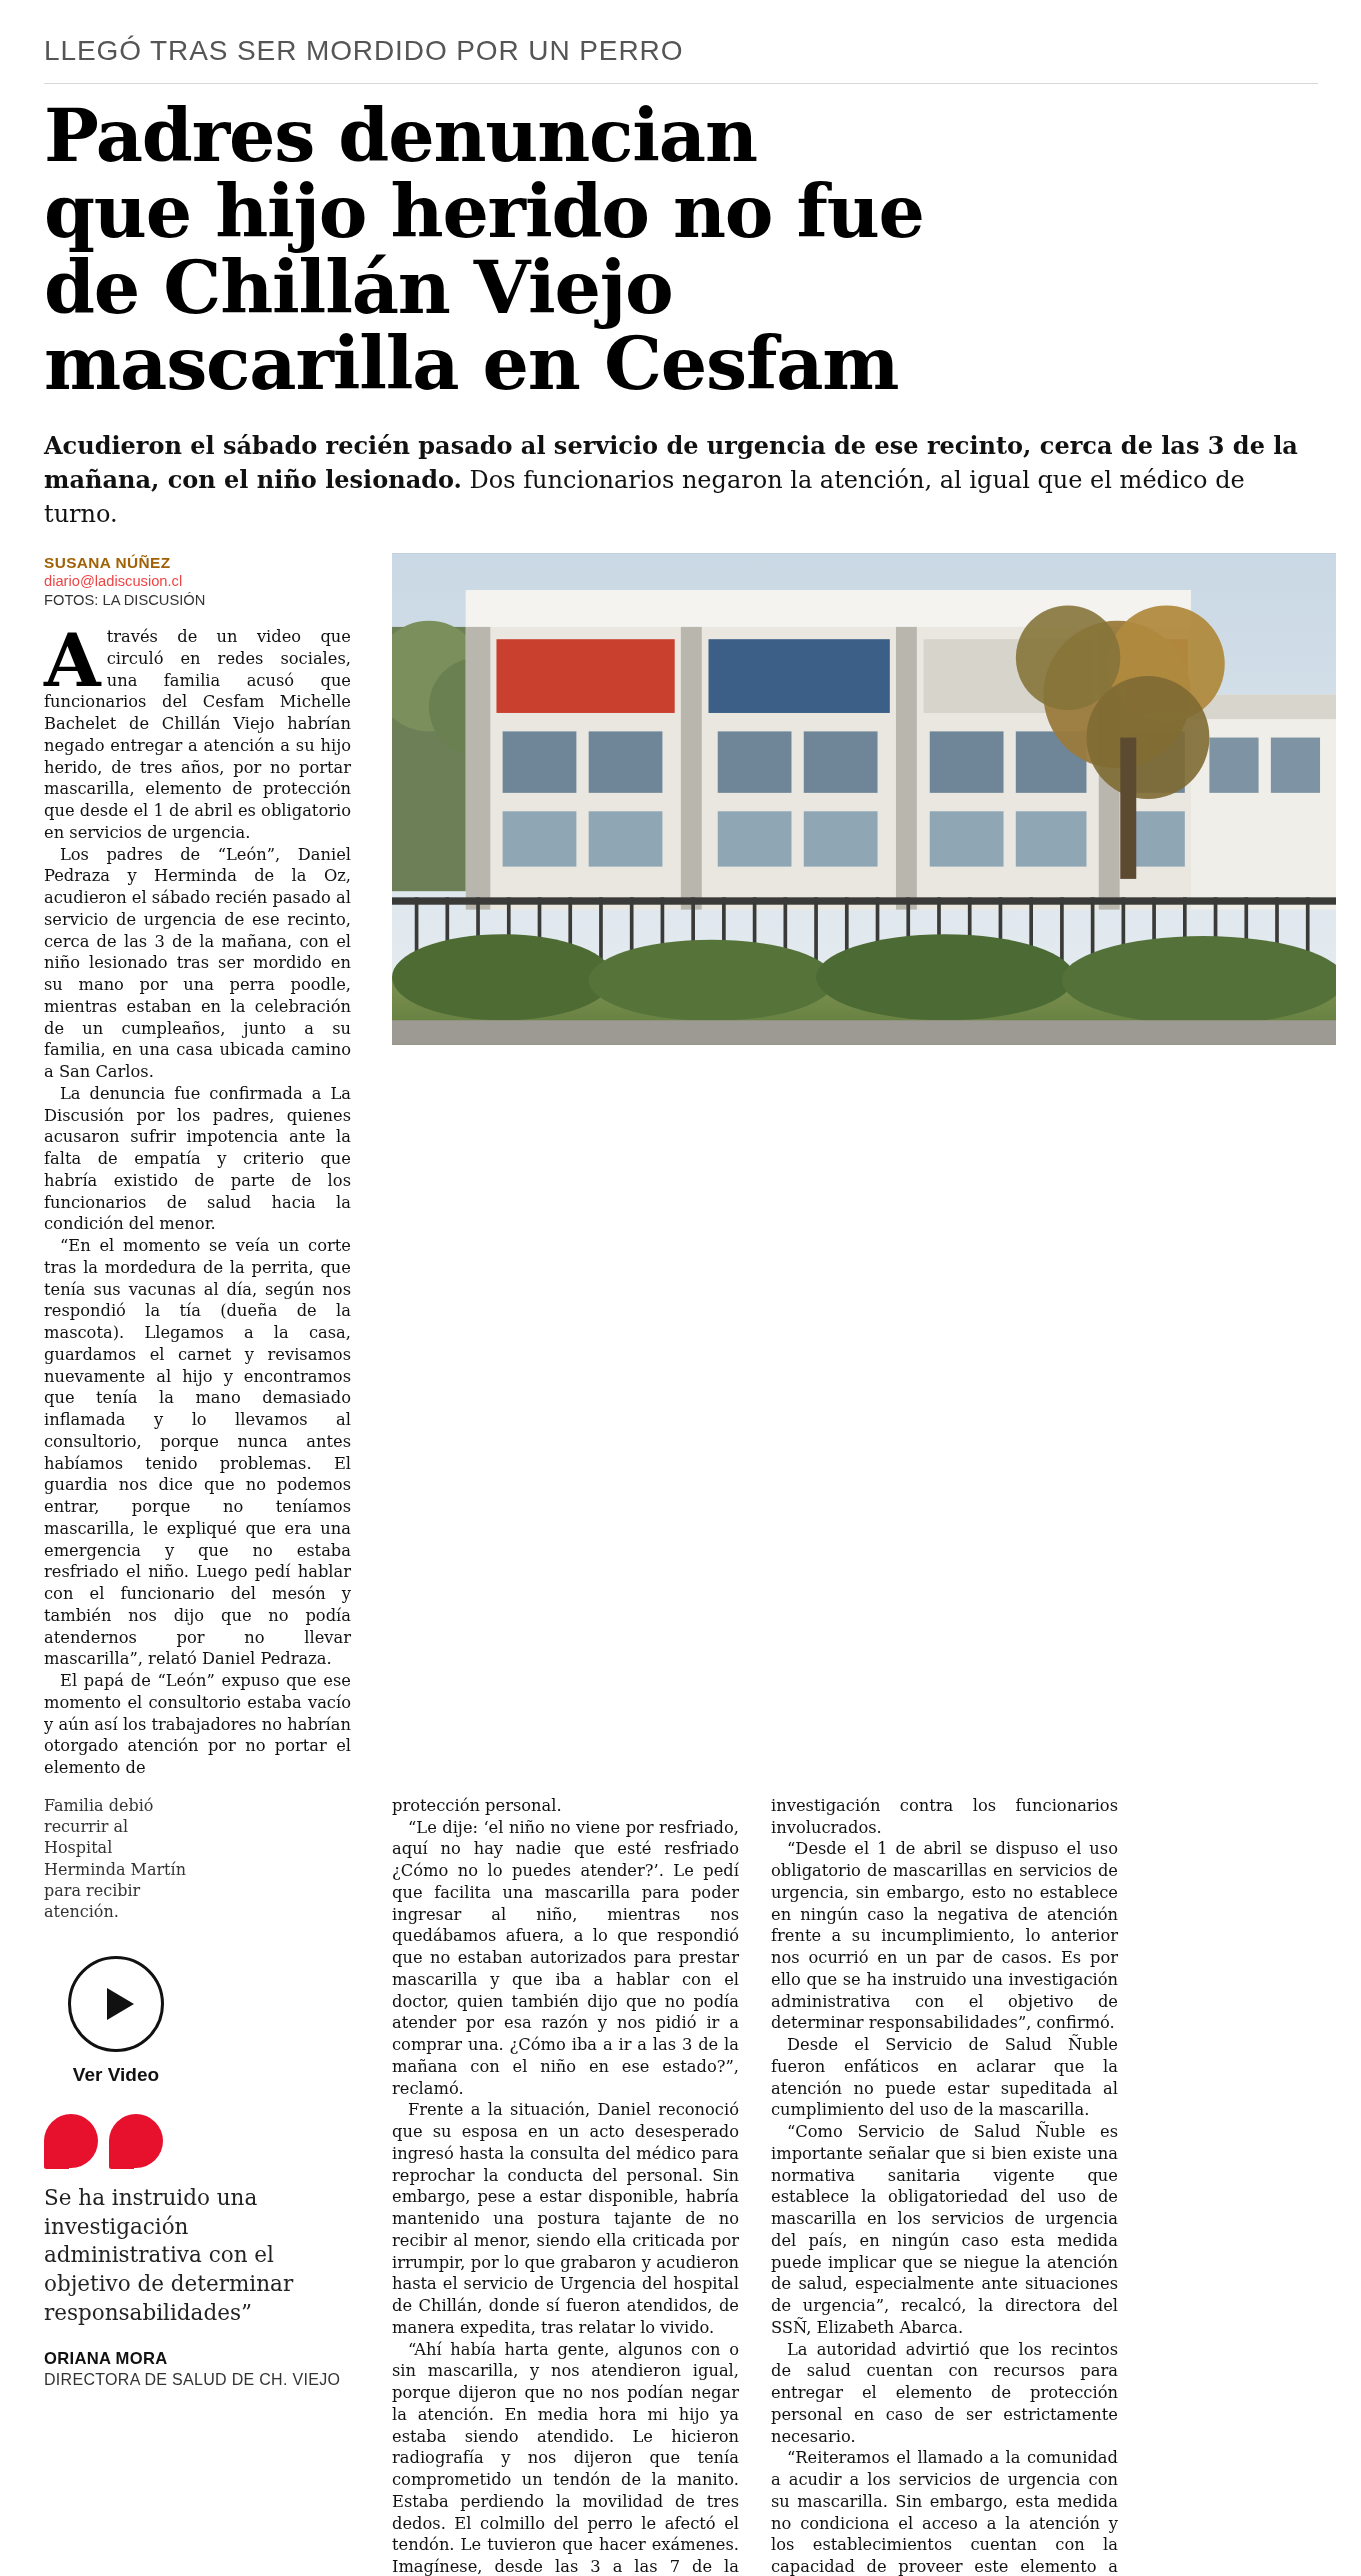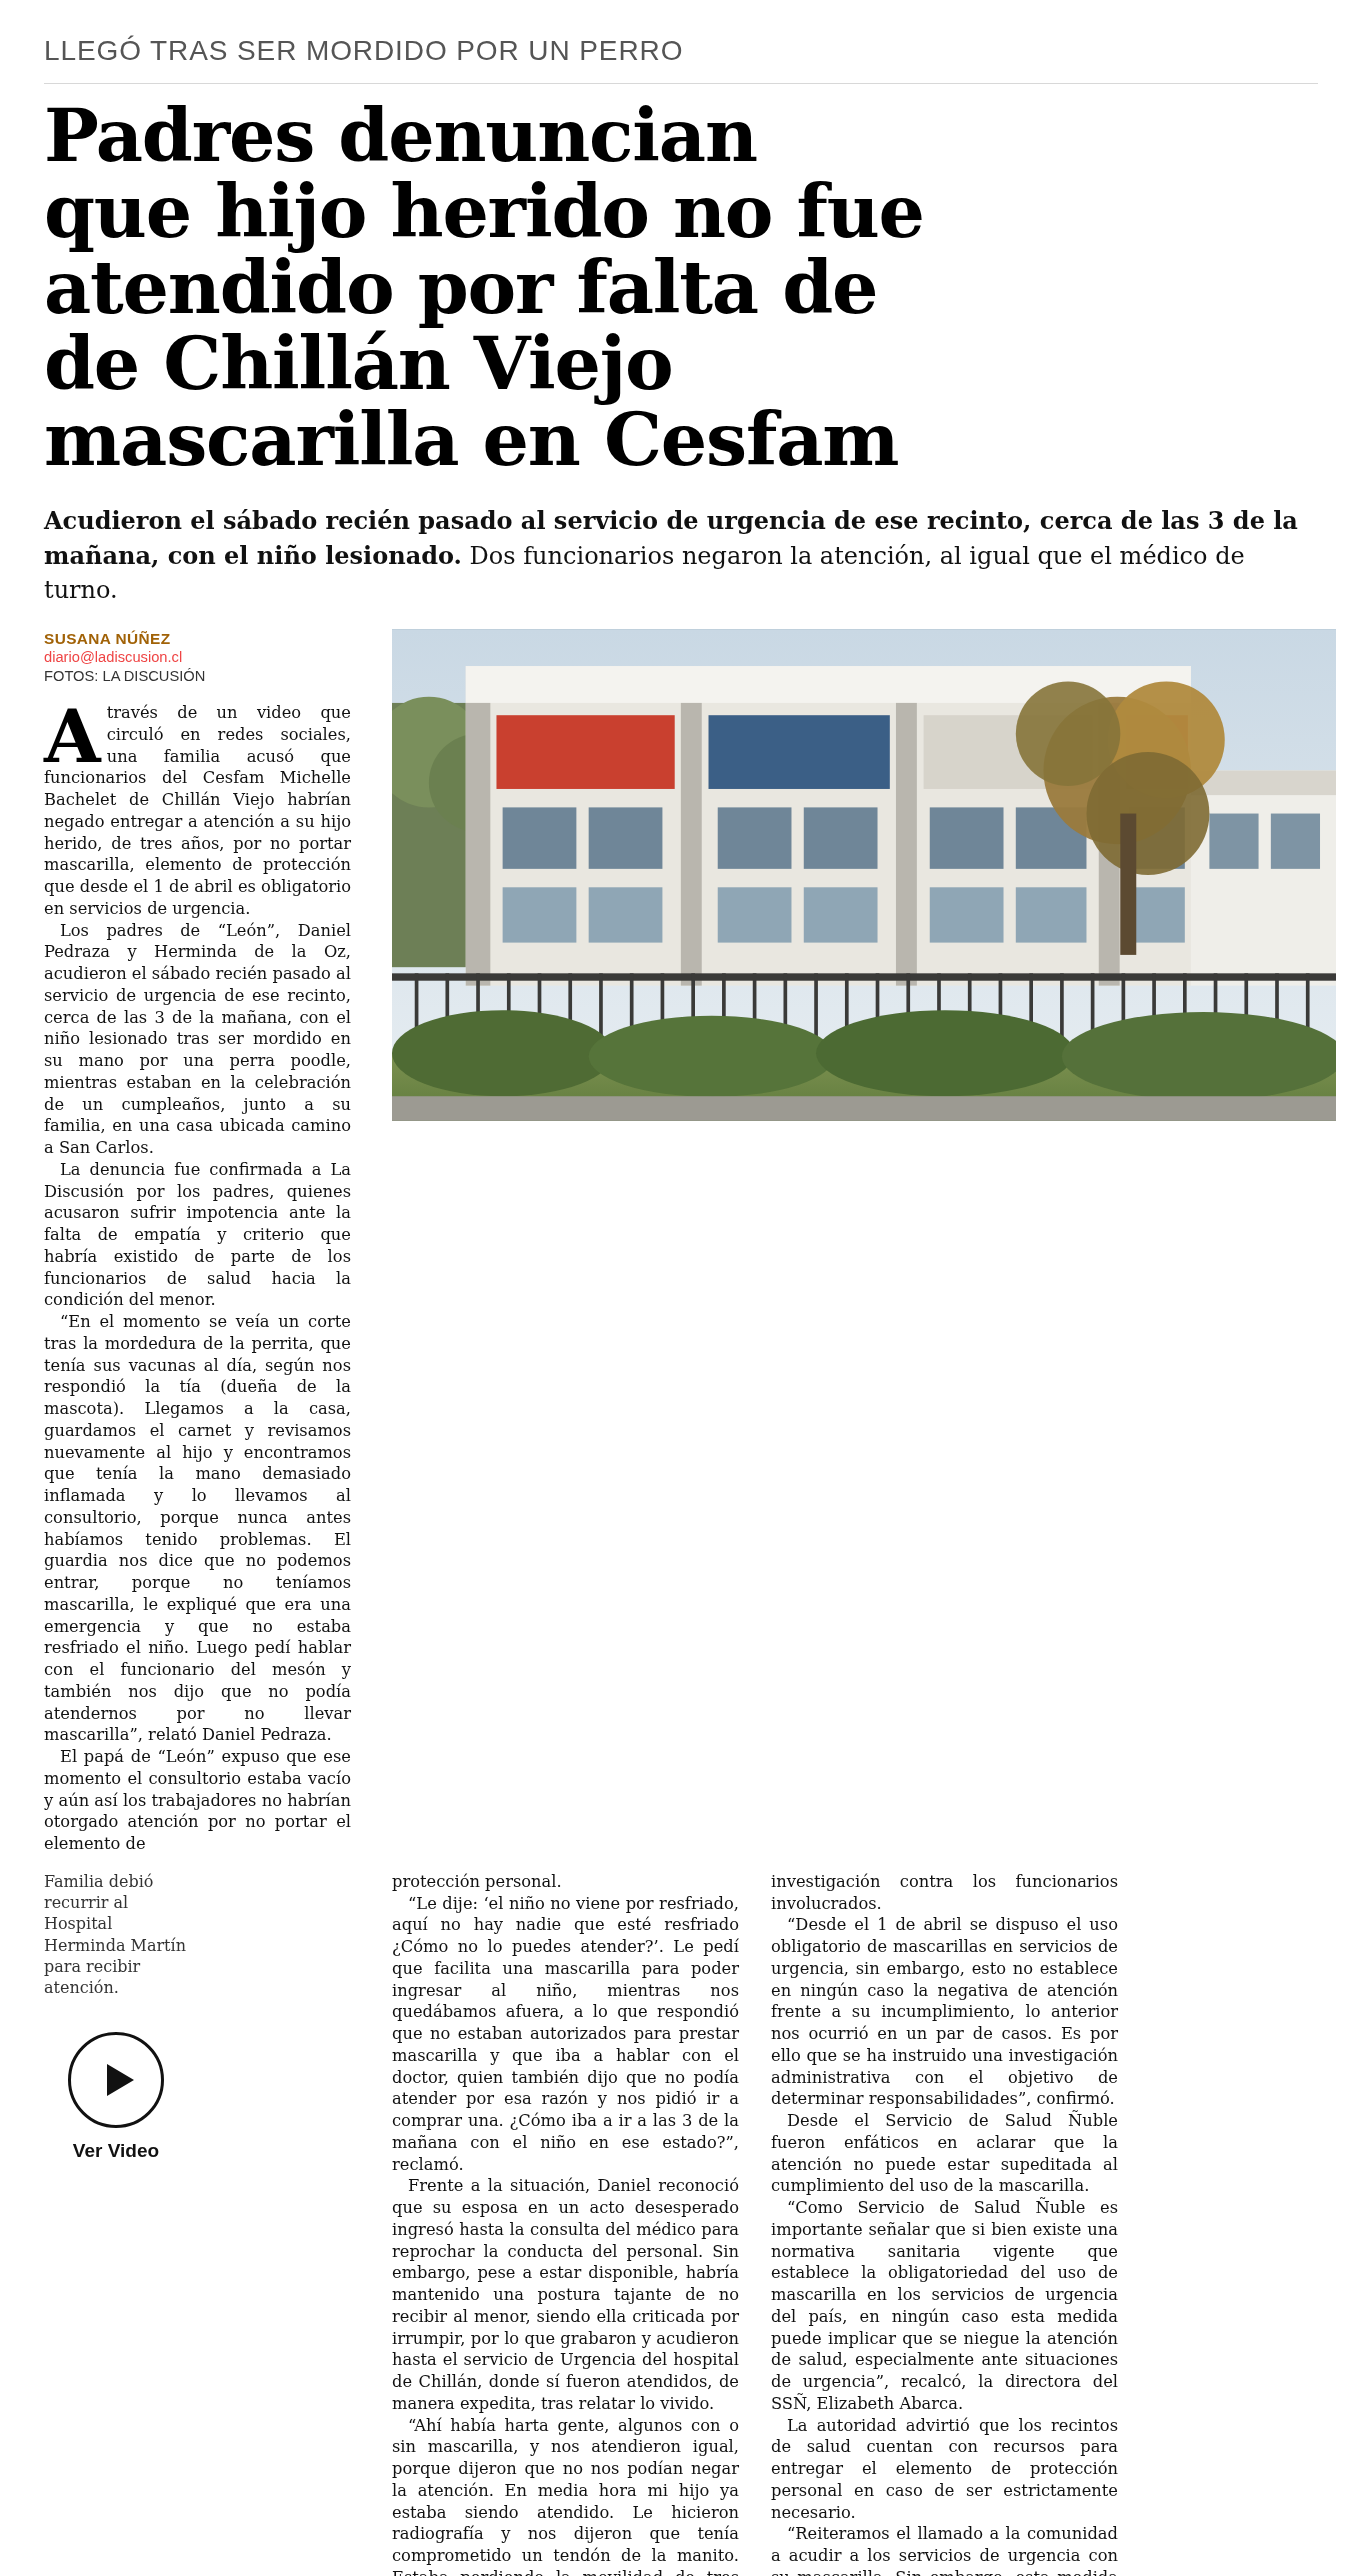--- a/index.html
+++ b/index.html
@@ -226,21 +226,20 @@
 <body>
 
 <div class="page">
 
   <div class="kicker">LLEGÓ TRAS SER MORDIDO POR UN PERRO</div>
   <hr class="rule-top">
 
   <h1 class="headline">
     <span class="hl-line">Padres denuncian</span>
     <span class="hl-line">que hijo herido no fue</span>
-    <span class="hl-line">atendido por falta de</span>
     <span class="hl-line">de Chillán Viejo</span>
     <span class="hl-line">mascarilla en Cesfam</span>
   </h1>
 
   <p class="lead">
     <b>Acudieron el sábado recién pasado al servicio de urgencia de ese recinto, cerca de las 3 de la mañana, con el niño lesionado.</b><span class="reg"> Dos funcionarios negaron la atención, al igual que el médico de turno.</span>
   </p>
 
   <div class="top-area">
 
@@ -379,20 +378,29 @@
     <div class="col">
       <div class="caption">Familia debió recurrir al Hospital Herminda Martín para recibir atención.</div>
 
       <div class="video-wrap">
         <div class="video-circle">
           <div class="play-tri"></div>
         </div>
         <div class="video-label">Ver Video</div>
       </div>
 
+      <div class="pullquote">
+        <div class="quote-marks">
+          <div class="quote-ball"></div>
+          <div class="quote-ball"></div>
+        </div>
+        <div class="quote-text">Se ha instruido una investigación administrativa con el objetivo de determinar responsabilidades”</div>
+        <div class="quote-author">ORIANA MORA</div>
+        <div class="quote-role">DIRECTORA DE SALUD DE CH. VIEJO</div>
+      </div>
     </div>
 
     <div class="spacer"></div>
 
     <div class="article-col">
       <p class="first">protección personal.</p>
       <p>“Le dije: ‘el niño no viene por resfriado, aquí no hay nadie que esté resfriado ¿Cómo no lo puedes atender?’. Le pedí que facilita una mascarilla para poder ingresar al niño, mientras nos quedábamos afuera, a lo que respondió que no estaban autorizados para prestar mascarilla y que iba a hablar con el doctor, quien también dijo que no podía atender por esa razón y nos pidió ir a comprar una. ¿Cómo iba a ir a las 3 de la mañana con el niño en ese estado?”, reclamó.</p>
       <p>Frente a la situación, Daniel reconoció que su esposa en un acto desesperado ingresó hasta la consulta del médico para reprochar la conducta del personal. Sin embargo, pese a estar disponible, habría mantenido una postura tajante de no recibir al menor, siendo ella criticada por irrumpir, por lo que grabaron y acudieron hasta el servicio de Urgencia del hospital de Chillán, donde sí fueron atendidos, de manera expedita, tras relatar lo vivido.</p>
       <p>“Ahí había harta gente, algunos con o sin mascarilla, y nos atendieron igual, porque dijeron que no nos podían negar la atención. En media hora mi hijo ya estaba siendo atendido. Le hicieron radiografía y nos dijeron que tenía comprometido un tendón de la manito. Estaba perdiendo la movilidad de tres dedos. El colmillo del perro le afectó el tendón. Le tuvieron que hacer exámenes. Imagínese, desde las 3 a las 7 de la mañana. Gracias a Dios lo atendieron bien en el hospital, lo revisó una pediatra. Le tocó control ayer (martes) y le hicieron sus primeras curaciones, por lo menos sus deditos están con un poquito de movilidad. El viernes tiene otra atención”, detalló.</p>
 

